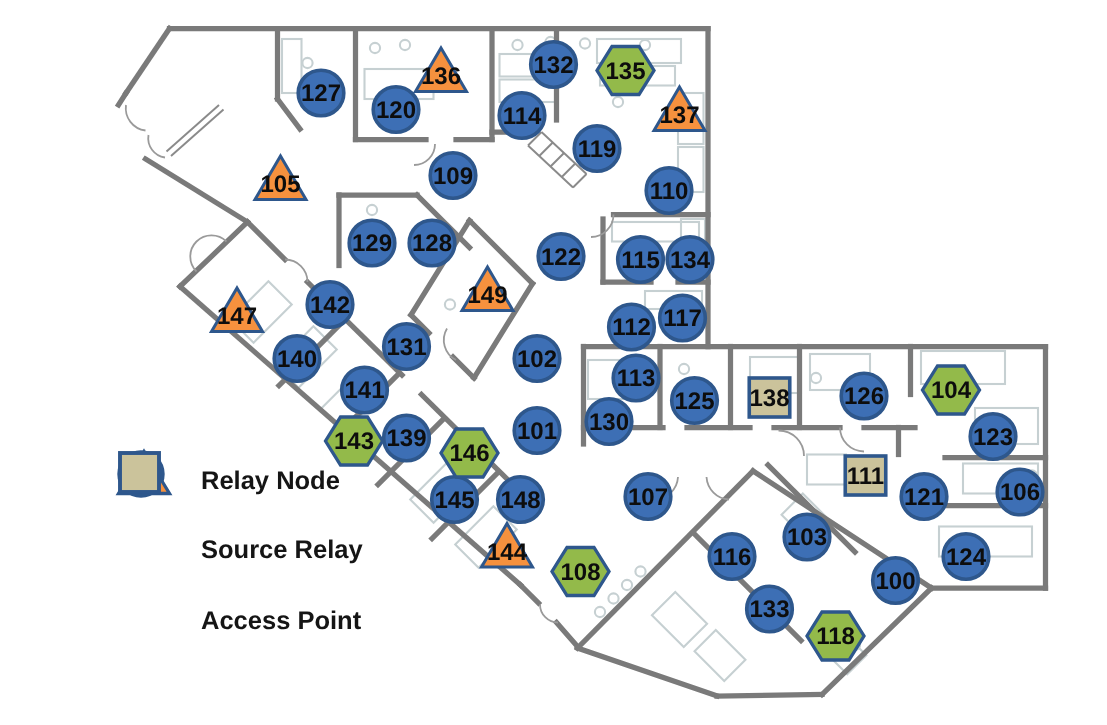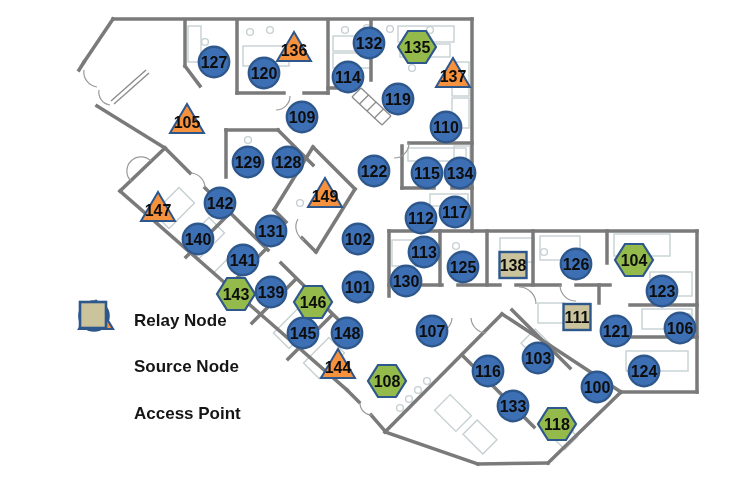--- a/index.html
+++ b/index.html
@@ -367,21 +367,21 @@
           </svg>
       </span>
       <span class="lg-label">Relay Node</span>
     </div>
     <div class="legend-row">
       <span class="lg-icon">
         <svg width="40" height="34">
             <polygon points="20,3 37,31 3,31" stroke-width="2.2" fill="#f6913e" stroke="#2e578c"></polygon>
           </svg>
       </span>
-      <span class="lg-label">Source Node</span>
+      <span class="lg-label">Source Relay</span>
     </div>
     <div class="legend-row tall">
       <span class="lg-icon">
         <svg width="34" height="34">
             <rect x="4" y="4" width="26" height="26" stroke-width="2.6" fill="#cbc39b" stroke="#2e578c"></rect>
           </svg>
       </span>
       <span class="lg-label">Access Point</span>
     </div>
   </div>

